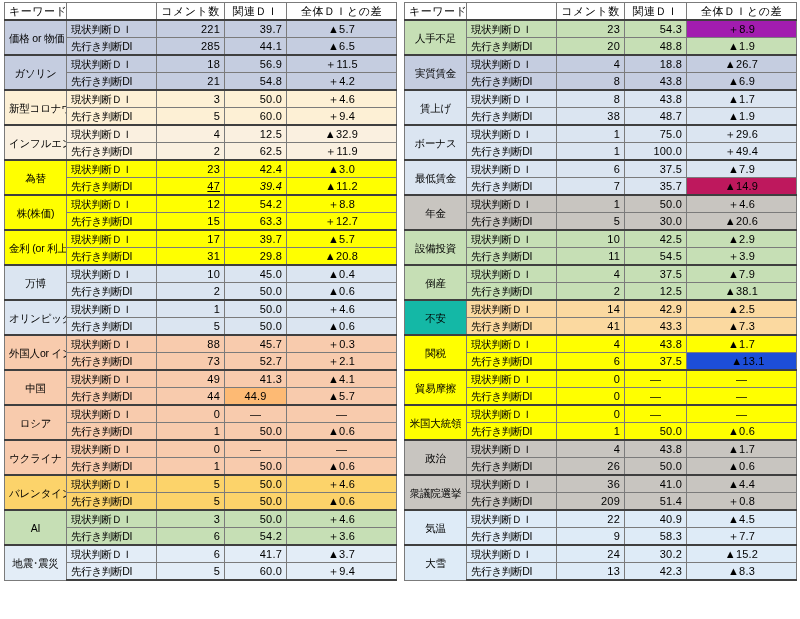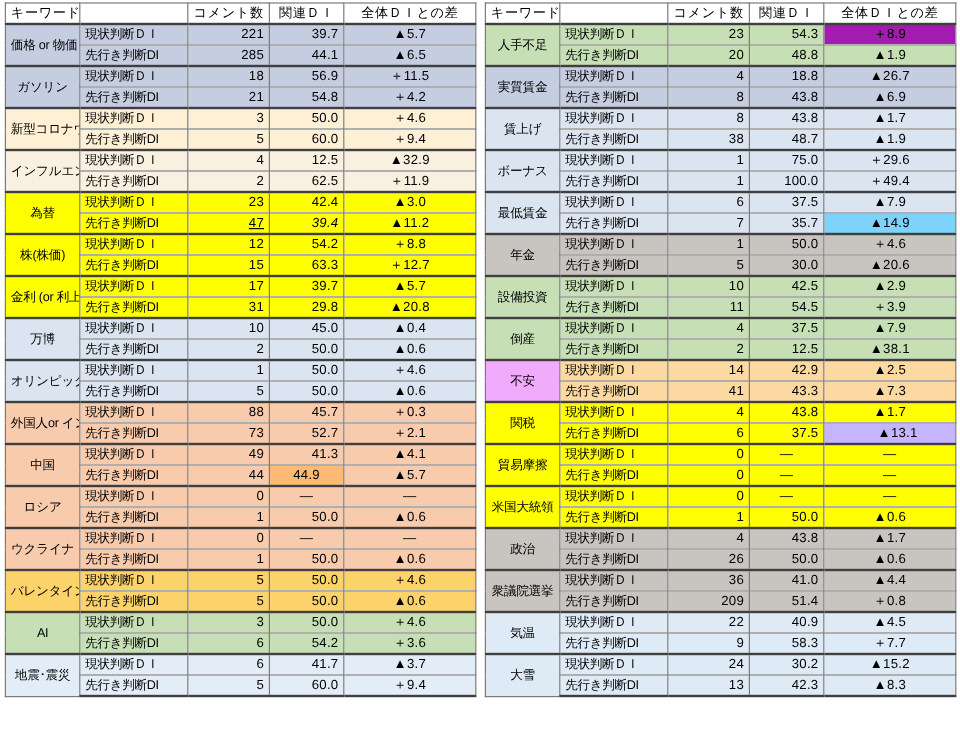--- a/index.html
+++ b/index.html
@@ -399,21 +399,21 @@
             <td class="keyword" rowspan="2" style="background: rgb(219, 229, 241);">最低賃金</td>
             <td class="type" style="background: rgb(219, 229, 241);">現状判断ＤＩ</td>
             <td class="num" style="background: rgb(219, 229, 241);">6</td>
             <td class="num" style="background: rgb(219, 229, 241);">37.5</td>
             <td class="diff" style="background: rgb(219, 229, 241);">▲7.9</td>
           </tr>
           <tr class="grp-last">
             <td class="type" style="background: rgb(219, 229, 241);">先行き判断DI</td>
             <td class="num" style="background: rgb(219, 229, 241);">7</td>
             <td class="num" style="background: rgb(219, 229, 241);">35.7</td>
-            <td class="diff" style="background: #7dd3fc; text-align: center;">▲14.9</td>
+            <td class="diff" style="background: #be185d; text-align: center;">▲14.9</td>
           </tr>
           <tr class="grp-first">
             <td class="keyword" rowspan="2" style="background: rgb(200, 197, 192);">年金</td>
             <td class="type" style="background: rgb(200, 197, 192);">現状判断ＤＩ</td>
             <td class="num" style="background: rgb(200, 197, 192);">1</td>
             <td class="num" style="background: rgb(200, 197, 192);">50.0</td>
             <td class="diff" style="background: rgb(200, 197, 192);">＋4.6</td>
           </tr>
           <tr class="grp-last">
             <td class="type" style="background: rgb(200, 197, 192);">先行き判断DI</td>
@@ -441,21 +441,21 @@
             <td class="num" style="background: rgb(198, 223, 181);">37.5</td>
             <td class="diff" style="background: rgb(198, 223, 181);">▲7.9</td>
           </tr>
           <tr class="grp-last">
             <td class="type" style="background: rgb(198, 223, 181);">先行き判断DI</td>
             <td class="num" style="background: rgb(198, 223, 181);">2</td>
             <td class="num" style="background: rgb(198, 223, 181);">12.5</td>
             <td class="diff" style="background: rgb(198, 223, 181);">▲38.1</td>
           </tr>
           <tr class="grp-first">
-            <td class="keyword" rowspan="2" style="background: #f0abfc;">不安</td>
+            <td class="keyword" rowspan="2" style="background: #14b8a6;">不安</td>
             <td class="type" style="background: rgb(251, 217, 160);">現状判断ＤＩ</td>
             <td class="num" style="background: rgb(251, 217, 160);">14</td>
             <td class="num" style="background: rgb(251, 217, 160);">42.9</td>
             <td class="diff" style="background: rgb(251, 217, 160);">▲2.5</td>
           </tr>
           <tr class="grp-last">
             <td class="type" style="background: rgb(251, 217, 160);">先行き判断DI</td>
             <td class="num" style="background: rgb(251, 217, 160); text-align: right;">41</td>
             <td class="num" style="background: rgb(251, 217, 160);">43.3</td>
             <td class="diff" style="background: rgb(251, 217, 160);">▲7.3</td>
@@ -464,21 +464,21 @@
             <td class="keyword" rowspan="2" style="background: rgb(255, 255, 0);">関税</td>
             <td class="type" style="background: rgb(255, 255, 0);">現状判断ＤＩ</td>
             <td class="num" style="background: rgb(255, 255, 0);">4</td>
             <td class="num" style="background: rgb(255, 255, 0);">43.8</td>
             <td class="diff" style="background: rgb(255, 255, 0);">▲1.7</td>
           </tr>
           <tr class="grp-last">
             <td class="type" style="background: rgb(255, 255, 0);">先行き判断DI</td>
             <td class="num" style="background: rgb(255, 255, 0);">6</td>
             <td class="num" style="background: rgb(255, 255, 0);">37.5</td>
-            <td class="diff" style="background: #c4b5fd; padding-left: 17px;">▲13.1</td>
+            <td class="diff" style="background: #1d4ed8; padding-left: 17px;">▲13.1</td>
           </tr>
           <tr class="grp-first">
             <td class="keyword" rowspan="2" style="background: rgb(255, 255, 0);">貿易摩擦</td>
             <td class="type" style="background: rgb(255, 255, 0);">現状判断ＤＩ</td>
             <td class="num" style="background: rgb(255, 255, 0);">0</td>
             <td class="diff" style="background: rgb(255, 255, 0);">—</td>
             <td class="diff" style="background: rgb(255, 255, 0);">—</td>
           </tr>
           <tr class="grp-last">
             <td class="type" style="background: rgb(255, 255, 0);">先行き判断DI</td>

